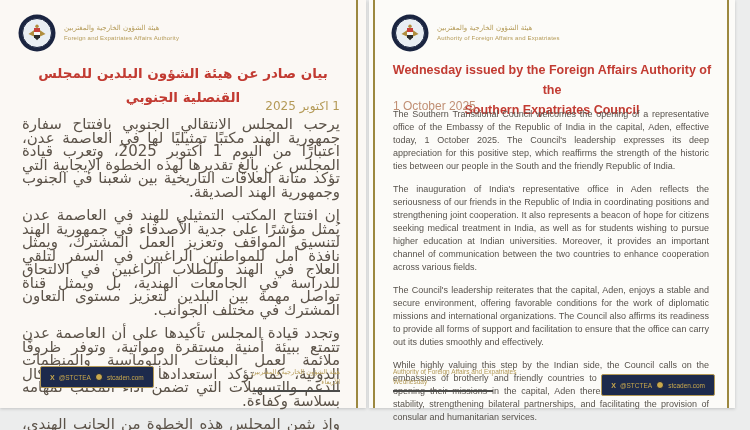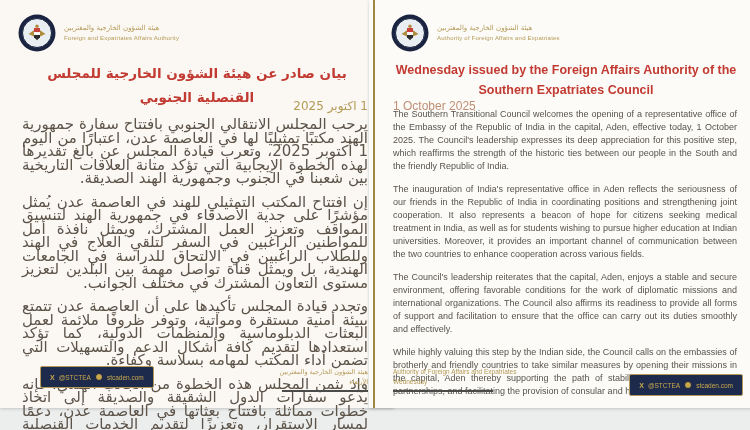--- a/index.html
+++ b/index.html
@@ -1,18 +1,18 @@
 <!DOCTYPE html>
 <html lang="en"><head>
 <meta charset="utf-8">
 <style>
   html,body{margin:0;padding:0;background:#dcdcda;}
   .canvas{position:relative;width:750px;height:430px;background:#eceded;overflow:hidden;
           font-family:"Liberation Sans",sans-serif;}
-  .page{position:absolute;top:0;height:408px;background:#fcfaf7;box-shadow:0 1px 3px rgba(0,0,0,.18);padding-left:28px;}
+  .page{position:absolute;top:0;height:408px;background:#fcfaf7;box-shadow:0 1px 3px rgba(0,0,0,.18);}
   .page-ar{left:0;width:366px;background:#fbf8f4;}
   .page-en{left:369px;width:366px;background:#fcfbf8;}
   .gold-rule{position:absolute;top:0;bottom:0;width:2px;background:#9c8840;}
   .gold-rule.ar-right{right:8px;}
   .gold-rule.en-left{left:4px;}
   .gold-rule.en-right{right:6px;}
 
   .doc-header{position:absolute;top:14px;display:flex;align-items:center;gap:8px;}
   .page-ar .doc-header{left:18px;}
   .page-en .doc-header{left:22px;}
@@ -71,21 +71,21 @@
         <rect x="16" y="18" width="6" height="3" fill="#f7f7f7"></rect>
         <path d="M16 21 h6 v2.2 l-3 3 -3 -3 z" fill="#2c2c2c"></path>
       </svg>
       <div class="org-lines">
         <div class="org-ar">هيئة الشؤون الخارجية والمغتربين</div>
         <div class="org-en">Foreign and Expatriates Affairs Authority</div>
       </div>
     </div>
 
     <div class="doc-title">
-      <div>بيان صادر عن هيئة الشؤون الخارجية للمجلس</div>
+      <div>بيان صادر عن هيئة الشؤون البلدين للمجلس</div>
       <div>القنصلية الجنوبي</div>
     </div>
 
     <div class="doc-date">1 اكتوبر 2025</div>
 
     <div class="doc-body">
       <p>يرحب المجلس الانتقالي الجنوبي بافتتاح سفارة جمهورية الهند مكتبًا تمثيليًا لها في العاصمة عدن، اعتبارًا من اليوم 1 أكتوبر 2025، وتعرب قيادة المجلس عن بالغ تقديرها لهذه الخطوة الإيجابية التي تؤكد متانة العلاقات التاريخية بين شعبنا في الجنوب وجمهورية الهند الصديقة.</p>
       <p>إن افتتاح المكتب التمثيلي للهند في العاصمة عدن يُمثل مؤشرًا على جدية الأصدقاء في جمهورية الهند لتنسيق المواقف وتعزيز العمل المشترك، ويمثل نافذة أمل للمواطنين الراغبين في السفر لتلقي العلاج في الهند وللطلاب الراغبين في الالتحاق للدراسة في الجامعات الهندية، بل ويمثل قناة تواصل مهمة بين البلدين لتعزيز مستوى التعاون المشترك في مختلف الجوانب.</p>
       <p>وتجدد قيادة المجلس تأكيدها على أن العاصمة عدن تتمتع ببيئة أمنية مستقرة ومواتية، وتوفر ظروفًا ملائمة لعمل البعثات الدبلوماسية والمنظمات الدولية، كما تؤكد استعدادها لتقديم كافة أشكال الدعم والتسهيلات التي تضمن أداء المكتب لمهامه بسلاسة وكفاءة.</p>
       <p>وإذ يثمن المجلس هذه الخطوة من الجانب الهندي، فإنه يدعو سفارات الدول الشقيقة والصديقة إلى اتخاذ خطوات مماثلة بافتتاح بعثاتها في العاصمة عدن، دعمًا لمسار الاستقرار، وتعزيزًا لتقديم الخدمات القنصلية والإنسانية.</p>

